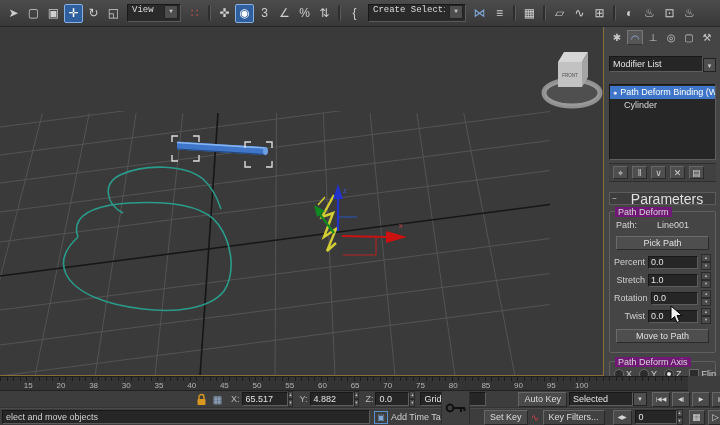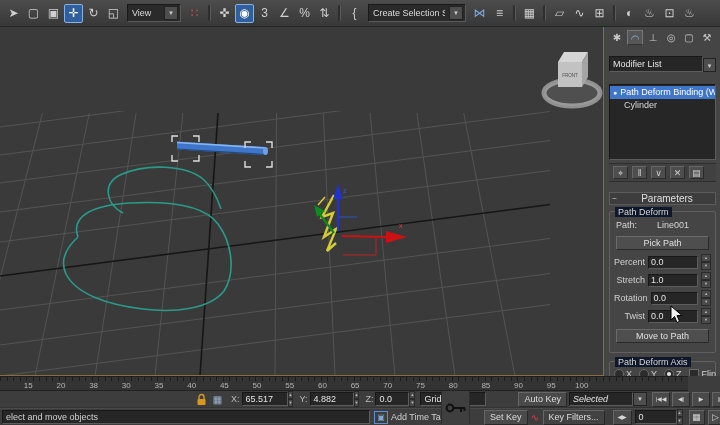--- a/index.html
+++ b/index.html
@@ -10,22 +10,22 @@
   #toolbar{position:absolute;left:0;top:0;width:720px;height:27px;
     background:linear-gradient(#4c4c4c,#383838);border-bottom:1px solid #262626;
     display:flex;align-items:center;padding-left:4px;box-sizing:border-box;gap:1px;}
   .tb-btn{width:19px;height:19px;line-height:19px;text-align:center;font-size:12px;color:#cfcfcf;
     border-radius:2px;flex:none;overflow:hidden;}
   .tb-btn.active{background:#2f5f9e;border:1px solid #86b1e2;color:#fff;box-sizing:border-box;line-height:17px;}
   .tb-btn.red{color:#d05050;}
   .tb-btn.blue{color:#7fa8d8;}
   .tb-btn.sep{width:2px;height:16px;background:#2e2e2e;border-right:1px solid #5a5a5a;margin:0 3px;}
   .tb-dd{height:16px;background:#2a2a2a;border:1px solid #191919;border-bottom-color:#5a5a5a;
-    border-right-color:#5a5a5a;color:#ddd;font-size:9px;display:flex;align-items:center;
-    padding:0 2px 0 4px;margin:0 3px;flex:none;}
+    border-right-color:#5a5a5a;color:#ddd;font-size:9px;display:flex;align-items:flex-start;
+    padding:0 2px 0 4px;margin:0 3px;flex:none;font-family:Liberation Mono, monospace;}
   .tb-dd .dd-arrow{width:12px;height:12px;background:#4e4e4e;border:1px solid #222;
     font-size:6px;line-height:12px;text-align:center;color:#ccc;margin-left:4px;}
   
   #viewport{position:absolute;left:0;top:27px;width:604px;height:349px;background:#3a3a3a;
     border-right:1px solid #8a6d3b;border-bottom:1px solid #8a6d3b;box-sizing:border-box;overflow:hidden;}
   
   #panel{position:absolute;left:604px;top:27px;width:116px;height:349px;background:#454545;
     box-sizing:border-box;padding:3px 4px 0 5px;font-size:9px;}
   #panel-tabs{display:flex;gap:2px;height:16px;margin-bottom:4px;}
   .ptab{width:16px;height:15px;text-align:center;line-height:15px;font-size:10px;color:#c8c8c8;}
@@ -44,23 +44,23 @@
   .stack-row.selected{background:#3f76c9;color:#fff;}
   .stack-row .bulb{font-size:7px;color:#eee;width:8px;}
   .stack-row.indent{align-items:flex-end;}
   #stack-tools{display:flex;gap:4px;align-items:center;height:15px;border-top:1px solid #2e2e2e;
     border-bottom:1px solid #2e2e2e;padding:1px 0 1px 4px;margin-bottom:10px;background:#414141;}
   .st-btn{width:15px;height:13px;line-height:13px;text-align:center;font-size:9px;color:#cfcfcf;
     background:#4e4e4e;border:1px solid #2a2a2a;border-top-color:#666;border-left-color:#666;box-sizing:border-box;}
   .rollout{height:11px;background:#3d3d3d;border:1px solid #5c5c5c;display:flex;align-items:center;
     margin-bottom:6px;}
   .rollout .minus{width:9px;text-align:center;color:#ccc;font-size:8px;}
-  .rollout .title{flex:1;text-align:center;color:#e0e0e0;font-size:10px;}
+  .rollout .title{flex:1;text-align:center;color:#e0e0e0;font-size:14px;}
   .groupbox{position:relative;border:1px solid #606060;border-radius:2px;padding:8px 4px 5px 4px;margin-bottom:8px;}
-  .groupbox .legend{position:absolute;top:-5px;left:5px;background:#0f172a;padding:0 3px;color:#d6d6d6;font-size:9px;}
+  .groupbox .legend{position:absolute;top:-5px;left:5px;background:#701a75;padding:0 3px;color:#d6d6d6;font-size:9px;}
   .pbtn{height:12px;line-height:12px;text-align:center;color:#e0e0e0;background:#4e4e4e;
     border:1px solid #2a2a2a;border-top-color:#6a6a6a;border-left-color:#6a6a6a;font-size:9px;margin:2px 2px 4px 2px;}
   .path-line{display:flex;gap:20px;padding:0 2px 4px 2px;color:#d6d6d6;}
   .spin-row{display:flex;align-items:center;justify-content:flex-end;gap:3px;margin-bottom:2px;}
   .spin-row .sl{color:#d0d0d0;text-align:right;}
   .spin-row .sv{width:44px;height:11px;line-height:11px;padding:0 2px;font-size:9px;}
   .spinner{display:flex;flex-direction:column;width:10px;}
   .spinner span{height:6px;line-height:6px;font-size:4px;text-align:center;color:#bbb;
     background:#4a4a4a;border:1px solid #2a2a2a;}
   .axis-row{display:flex;align-items:center;gap:3px;padding:1px 0 1px 1px;color:#d0d0d0;}
@@ -386,21 +386,21 @@
       </span>
     <span class="co-lbl">Z:</span>
     <span class="fld sunken" style="width:26px;">0.0</span>
     <span class="spinner">
         <span>▲</span>
         <span>▼</span>
       </span>
     <span class="fld sunken" style="width:58px;margin-left:5px;">Grid = 10.0</span>
     <span style="width:32px;flex:none;"></span>
     <span class="bbtn">Auto Key</span>
-    <span class="fld sunken" style="width:56px;margin-left:2px;font-style:italic;">Selected</span>
+    <span class="fld sunken" style="width:56px;margin-left:2px;">Selected</span>
     <span class="dd-arrow" style="width:12px;height:12px;background:#4e4e4e;border:1px solid #222;font-size:6px;line-height:12px;text-align:center;flex:none;">▼</span>
     <span class="navgrp" style="margin-left:5px;gap:2px;">
 
     <span class="nav-btn" style="width:16px;font-size:6px;">|◀◀</span>
         <span class="nav-btn" style="width:16px;font-size:6px;">◀|</span>
         <span class="nav-btn" style="width:16px;font-size:6px;">▶</span>
         <span class="nav-btn" style="width:16px;font-size:6px;">|▶</span>
       </span>
 
   </div>

